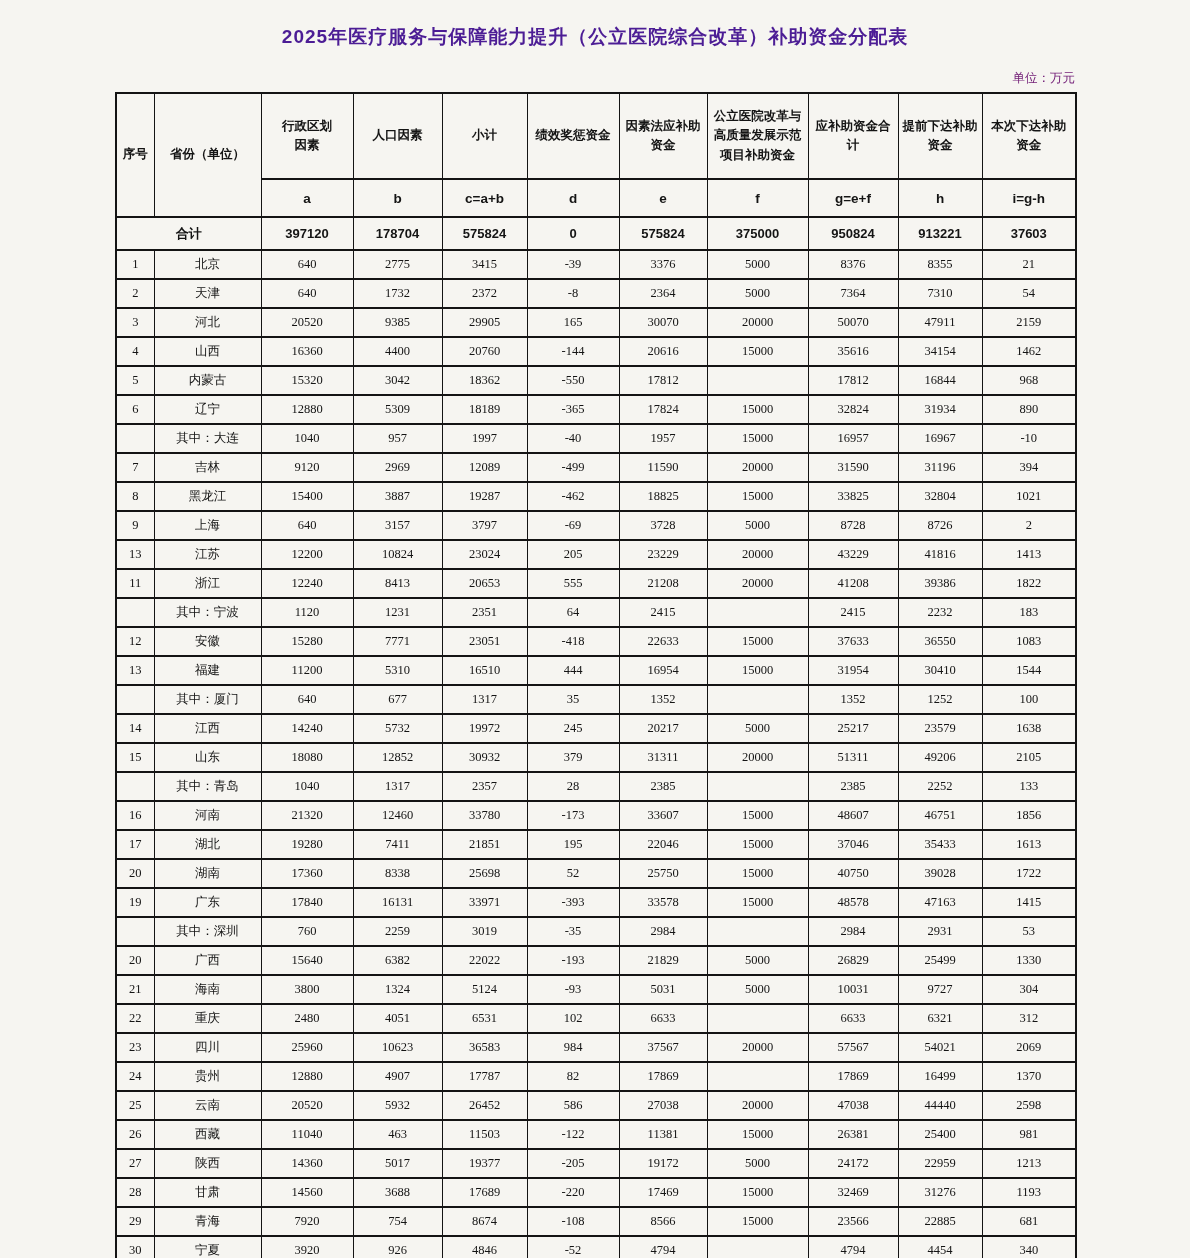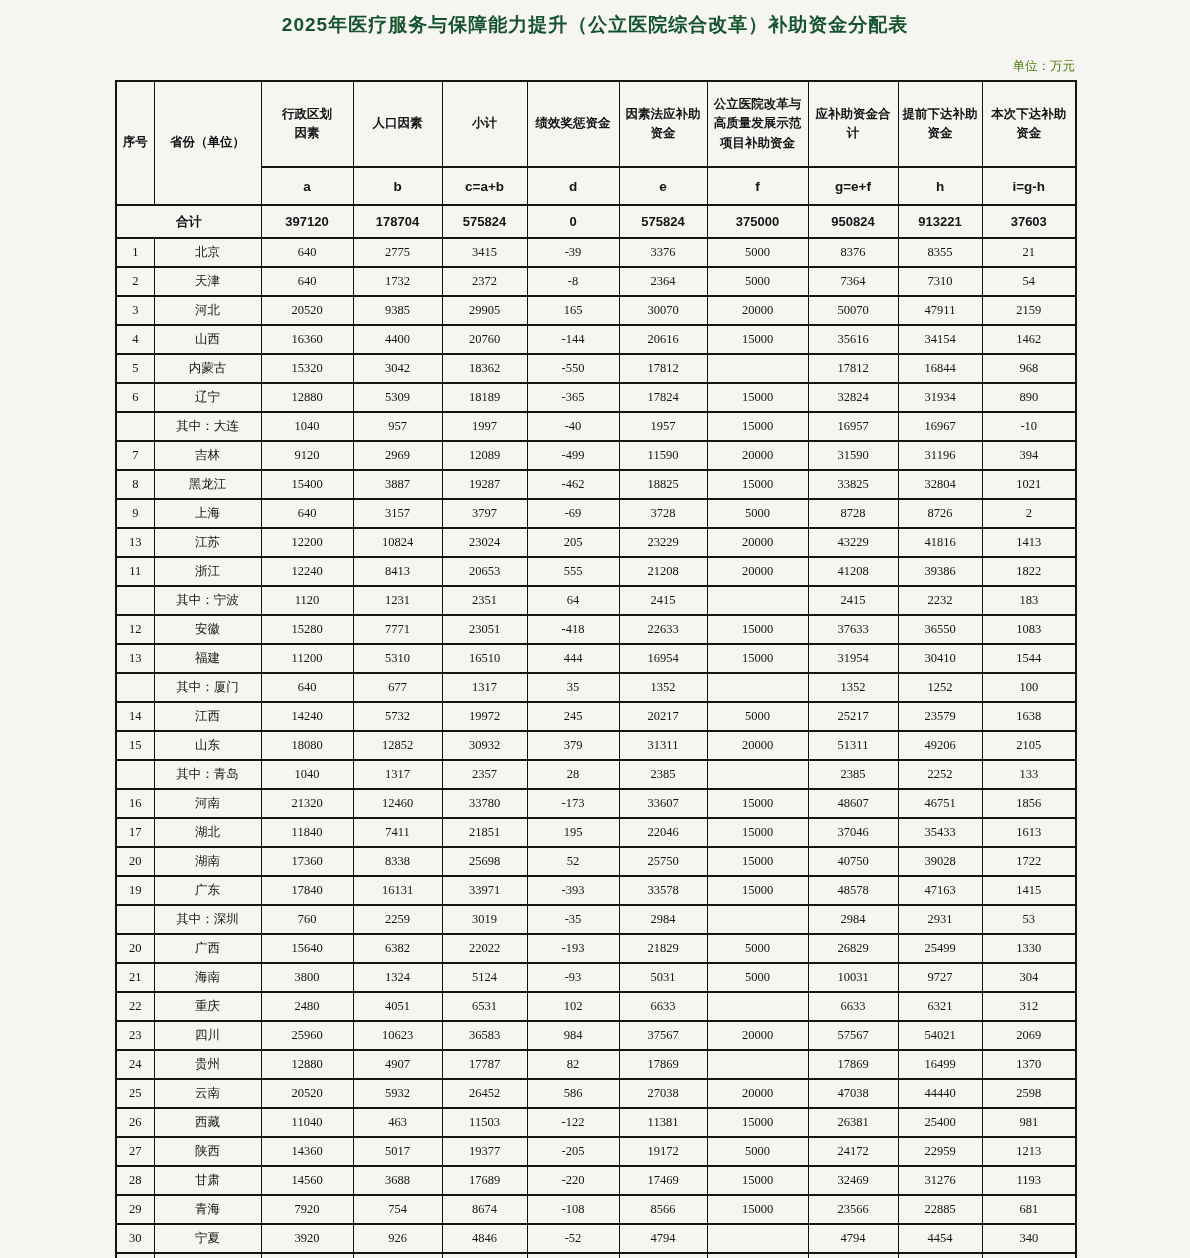--- a/index.html
+++ b/index.html
@@ -9,38 +9,38 @@
     font-family: "Liberation Serif", "DejaVu Serif", serif;
   }
   .page {
     position: relative;
     width: 1190px;
     height: 1258px;
     background: #f6f5f1;
     overflow: hidden;
   }
   .doc-title {
-    padding-top: 12px;
+    padding-top: 24px;
     text-align: center;
     font-size: 19px;
     font-weight: bold;
-    color: #14532d;
+    color: #4c1d95;
     font-family: "Liberation Sans", "DejaVu Sans", sans-serif;
     letter-spacing: 1px;
   }
   .sheet {
     width: 960px;
     margin: 0 auto;
   }
   .unit-label {
     margin-top: 20px;
     margin-bottom: 5px;
     text-align: right;
     font-size: 12.5px;
-    color: #4d7c0f;
+    color: #701a75;
   }
   table.alloc {
     width: 960px;
     table-layout: fixed;
     border-collapse: collapse;
     border: 2.5px solid #141414;
     background: transparent;
   }
   table.alloc th, table.alloc td {
     border: 1px solid #141414;
@@ -408,21 +408,21 @@
             <td>-173</td>
             <td>33607</td>
             <td>15000</td>
             <td>48607</td>
             <td>46751</td>
             <td>1856</td>
           </tr>
           <tr>
             <td>17</td>
             <td>湖北</td>
-            <td>11840</td>
+            <td>19280</td>
             <td>7411</td>
             <td>21851</td>
             <td>195</td>
             <td>22046</td>
             <td>15000</td>
             <td>37046</td>
             <td>35433</td>
             <td>1613</td>
           </tr>
           <tr>

